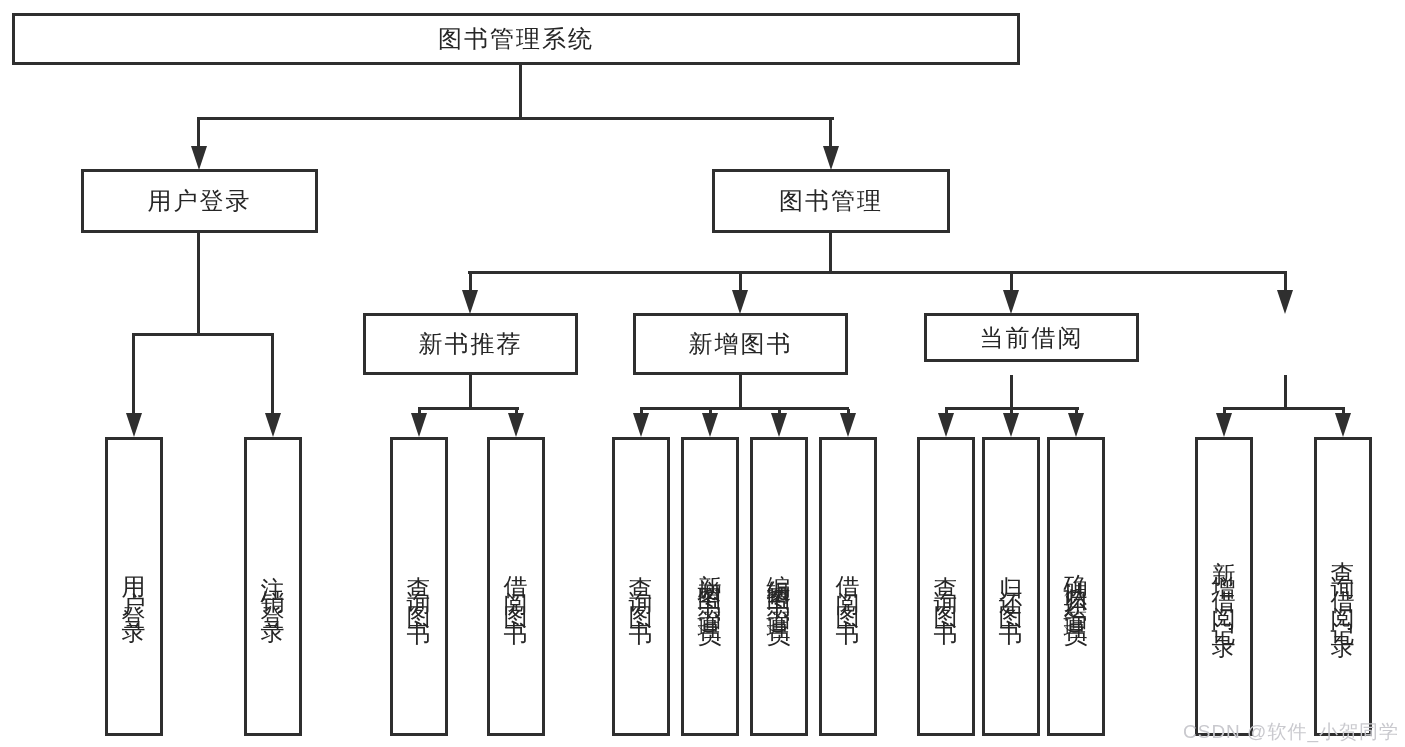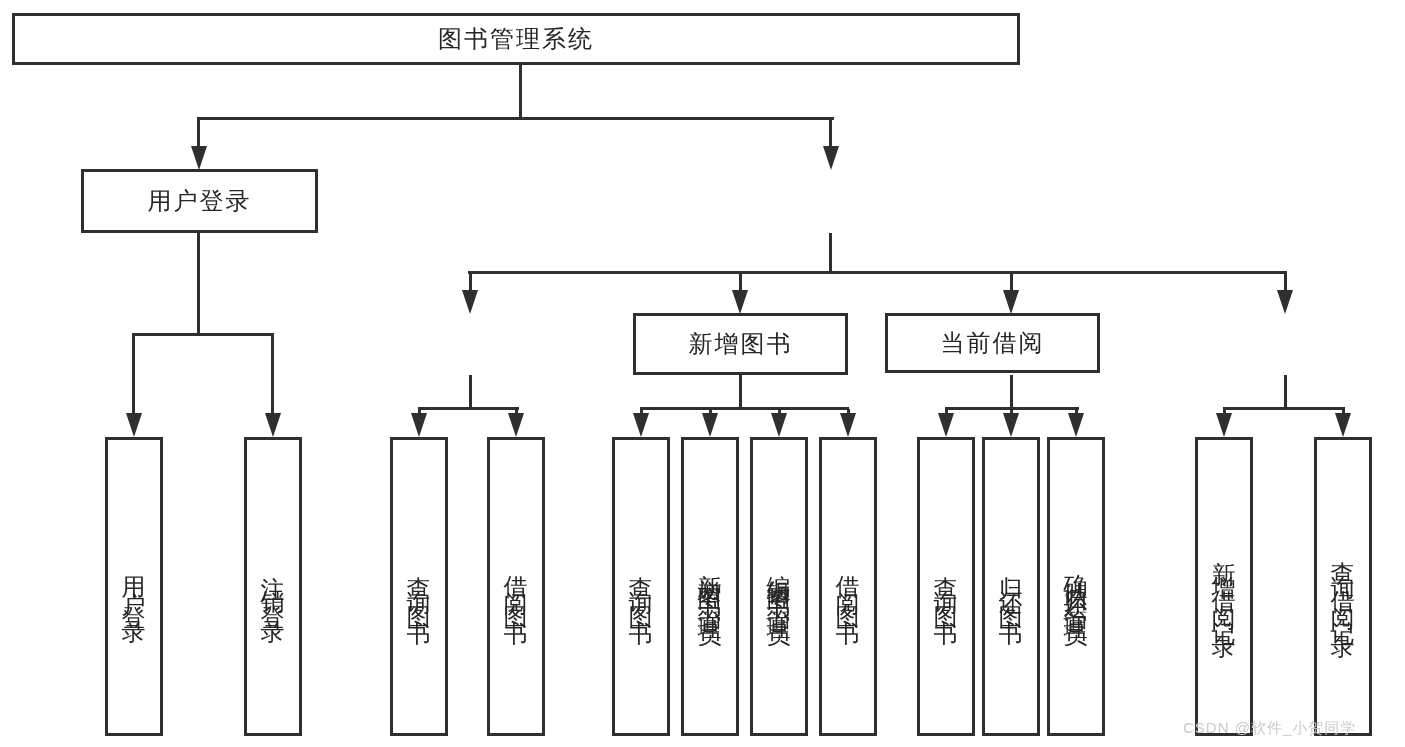--- a/index.html
+++ b/index.html
@@ -6,21 +6,21 @@
   html,body{margin:0;padding:0;background:var(--bg);}
   .canvas{position:relative;width:1405px;height:747px;background:var(--bg);
     font-family:"Liberation Sans","DejaVu Sans",sans-serif;color:var(--text);overflow:hidden;}
   .box{position:absolute;box-sizing:border-box;border:3px solid var(--line);background:#fff;
     display:flex;align-items:center;justify-content:center;}
   .hbox{font-size:24px;letter-spacing:2px;white-space:nowrap;}
   .vtext{writing-mode:vertical-rl;text-orientation:mixed;font-size:24px;line-height:1.05;white-space:nowrap;}
   .line{position:absolute;background:var(--line);}
   .arr{position:absolute;width:0;height:0;border-left:8px solid transparent;
     border-right:8px solid transparent;border-top:24px solid var(--line);}
-  .watermark{position:absolute;left:1183px;top:719px;font-size:15px;color:var(--wm);
+  .watermark{position:absolute;left:1183px;top:719px;font-size:19px;color:var(--wm);
     letter-spacing:1px;white-space:nowrap;z-index:5;}
 </style>
 </head>
 <body>
 
 <div class="canvas">
 
   <div class="box hbox" style="left:12px;top:13px;width:1008px;height:52px">
     <span>图书管理系统</span>
   </div>
@@ -28,43 +28,49 @@
   <div class="line" style="left:519px;top:65px;width:3px;height:54px"></div>
   <div class="line" style="left:197px;top:117px;width:637px;height:3px"></div>
   <div class="line" style="left:197px;top:119px;width:3px;height:30px"></div>
   <div class="line" style="left:829px;top:119px;width:3px;height:30px"></div>
   <div class="arr" style="left:191px;top:146px"></div>
   <div class="arr" style="left:823px;top:146px"></div>
 
   <div class="box hbox" style="left:81px;top:169px;width:237px;height:64px">
     <span>用户登录</span>
   </div>
+  <div class="box hbox" style="left:712px;top:169px;width:238px;height:64px">
+    <span>图书管理</span>
+  </div>
 
   <div class="line" style="left:197px;top:233px;width:3px;height:103px"></div>
   <div class="line" style="left:132px;top:333px;width:142px;height:3px"></div>
   <div class="line" style="left:132px;top:335px;width:3px;height:80px"></div>
   <div class="line" style="left:271px;top:335px;width:3px;height:80px"></div>
   <div class="arr" style="left:126px;top:413px"></div>
   <div class="arr" style="left:265px;top:413px"></div>
 
   <div class="line" style="left:829px;top:233px;width:3px;height:40px"></div>
   <div class="line" style="left:468px;top:271px;width:819px;height:3px"></div>
   <div class="line" style="left:469px;top:273px;width:3px;height:18px"></div>
   <div class="line" style="left:739px;top:273px;width:3px;height:18px"></div>
   <div class="line" style="left:1010px;top:273px;width:3px;height:18px"></div>
   <div class="line" style="left:1284px;top:273px;width:3px;height:18px"></div>
   <div class="arr" style="left:462px;top:290px"></div>
   <div class="arr" style="left:732px;top:290px"></div>
   <div class="arr" style="left:1003px;top:290px"></div>
   <div class="arr" style="left:1277px;top:290px"></div>
 
+  <div class="box hbox" style="left:363px;top:313px;width:215px;height:62px">
+    <span>新书推荐</span>
+  </div>
   <div class="box hbox" style="left:633px;top:313px;width:215px;height:62px">
     <span>新增图书</span>
   </div>
-  <div class="box hbox" style="left:885px;top:313px;width:215px;height:60px">
+  <div class="box hbox" style="left:924px;top:313px;width:215px;height:49px">
     <span>当前借阅</span>
   </div>
 
   <div class="line" style="left:469px;top:375px;width:3px;height:34px"></div>
   <div class="line" style="left:739px;top:375px;width:3px;height:34px"></div>
   <div class="line" style="left:1010px;top:375px;width:3px;height:34px"></div>
   <div class="line" style="left:1284px;top:375px;width:3px;height:34px"></div>
 
   <div class="line" style="left:418px;top:407px;width:101px;height:3px"></div>
   <div class="line" style="left:640px;top:407px;width:209px;height:3px"></div>

